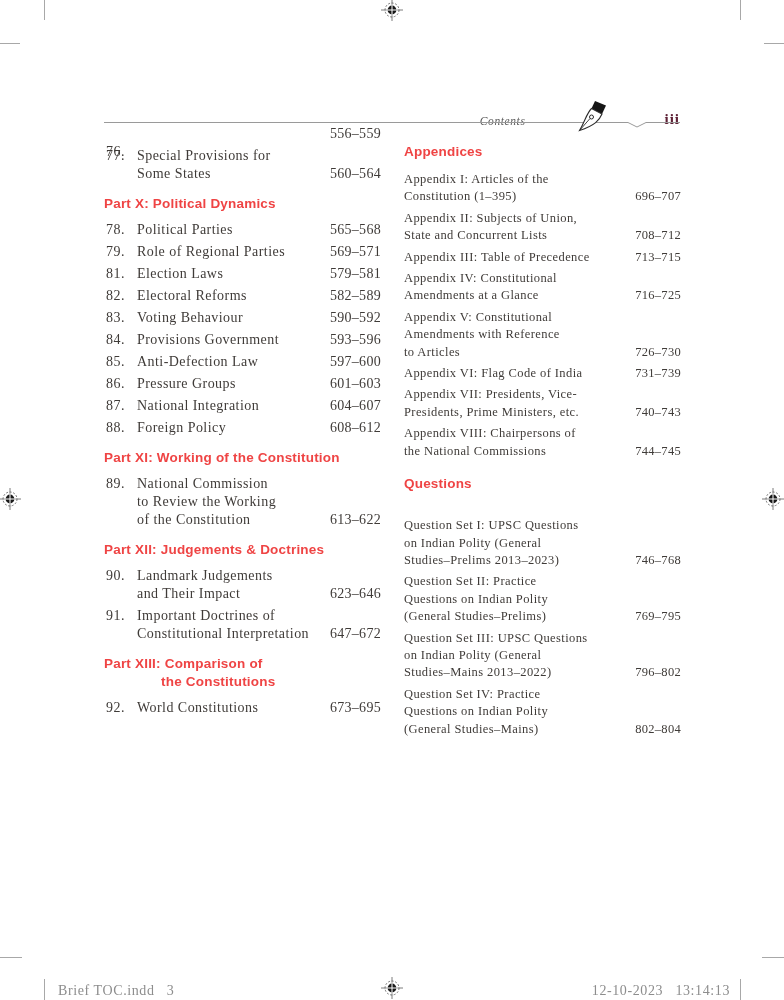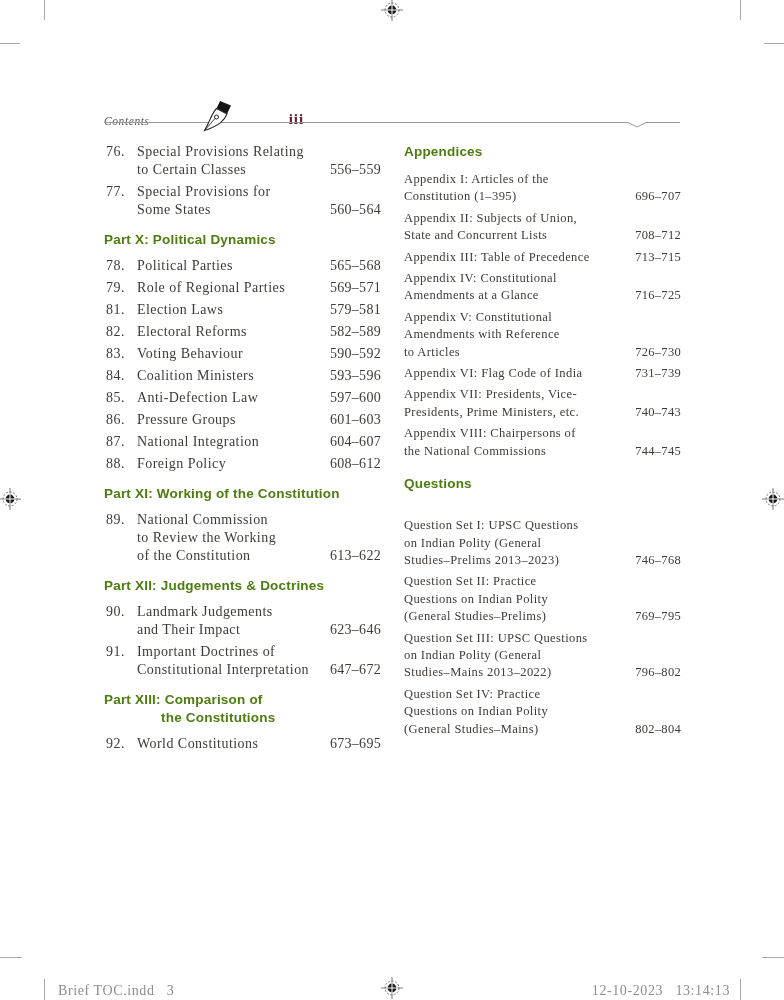--- a/index.html
+++ b/index.html
@@ -6,21 +6,21 @@
   body{
     width:784px;height:1000px;position:relative;background:#ffffff;
     font-family:"Liberation Serif",serif;color:#3f3b38;overflow:hidden;
   }
   
   .crop{position:absolute;background:#a8a8a8;}
   .reg{position:absolute;width:22px;height:22px;}
   
   .header-row{
     position:absolute;left:104px;top:100px;width:576px;height:28px;
-    display:flex;justify-content:flex-start;align-items:flex-end;gap:44px;
+    display:flex;justify-content:flex-end;align-items:flex-end;gap:44px;
   }
   .contents-label{
     font-style:italic;font-size:11.5px;color:#5a5a5a;letter-spacing:0.6px;
     margin-right:7px;margin-bottom:1px;
   }
   .pen-wrap{width:34px;height:32px;margin-bottom:-4px;position:relative;z-index:2;}
   .folio{
     font-weight:bold;font-size:15px;color:#5e2136;letter-spacing:1px;
     margin-left:10px;margin-bottom:0;margin-top:9px;
   }
@@ -37,21 +37,21 @@
   .entry .num{position:absolute;left:2px;top:0;}
   .etitle{display:block;white-space:pre-line;}
   .pages{position:absolute;right:0;bottom:0;letter-spacing:0.3px;white-space:pre;}
   .rentry{
     position:relative;margin-bottom:4px;
     font-size:12.5px;line-height:17.4px;letter-spacing:0.4px;
   }
   
   .part-heading,.section-heading{
     font-family:"Liberation Sans",sans-serif;font-weight:700;
-    font-size:13.5px;color:#4d7c0f;letter-spacing:0.2px;line-height:18px;
+    font-size:13.5px;color:#ef4444;letter-spacing:0.2px;line-height:18px;
     margin:12px 0 8px 0;
   }
   .section-heading.first{margin-top:0;margin-bottom:10px;}
   .section-heading.later{margin-top:15px;margin-bottom:24px;}
   .part-heading .line2{display:block;margin-left:57px;}
   
   .slug{position:absolute;font-size:14px;color:#8d8d8d;letter-spacing:0.6px;white-space:pre;}
   .slug-left{left:58px;top:983px;}
   .slug-right{right:54px;top:983px;}
 </style>
@@ -113,22 +113,20 @@
   <span class="folio">iii</span>
 </div>
 <svg class="header-rule" viewBox="0 0 576 8" preserveAspectRatio="none">
   <path d="M0 0.5 H524 L533 5 L542 0.5 H576" fill="none" stroke="#9a9a9a" stroke-width="1"></path>
 </svg>
 
 <div class="col col-left">
 
   <div class="entry">
     <span class="num">76.</span>
-    <span class="etitle">Special Provisions Relating
-to Certain Classes</span>
     <span class="pages">556–559</span>
   </div>
   <div class="entry">
     <span class="num">77.</span>
     <span class="etitle">Special Provisions for
 Some States</span>
     <span class="pages">560–564</span>
   </div>
 
   <div class="part-heading">Part X: Political Dynamics</div>
@@ -152,21 +150,21 @@
     <span class="etitle">Electoral Reforms</span>
     <span class="pages">582–589</span>
   </div>
   <div class="entry">
     <span class="num">83.</span>
     <span class="etitle">Voting Behaviour</span>
     <span class="pages">590–592</span>
   </div>
   <div class="entry">
     <span class="num">84.</span>
-    <span class="etitle">Coalition Ministers</span>
+    <span class="etitle">Provisions Government</span>
     <span class="pages">593–596</span>
   </div>
   <div class="entry">
     <span class="num">85.</span>
     <span class="etitle">Anti-Defection Law</span>
     <span class="pages">597–600</span>
   </div>
   <div class="entry">
     <span class="num">86.</span>
     <span class="etitle">Pressure Groups</span>

